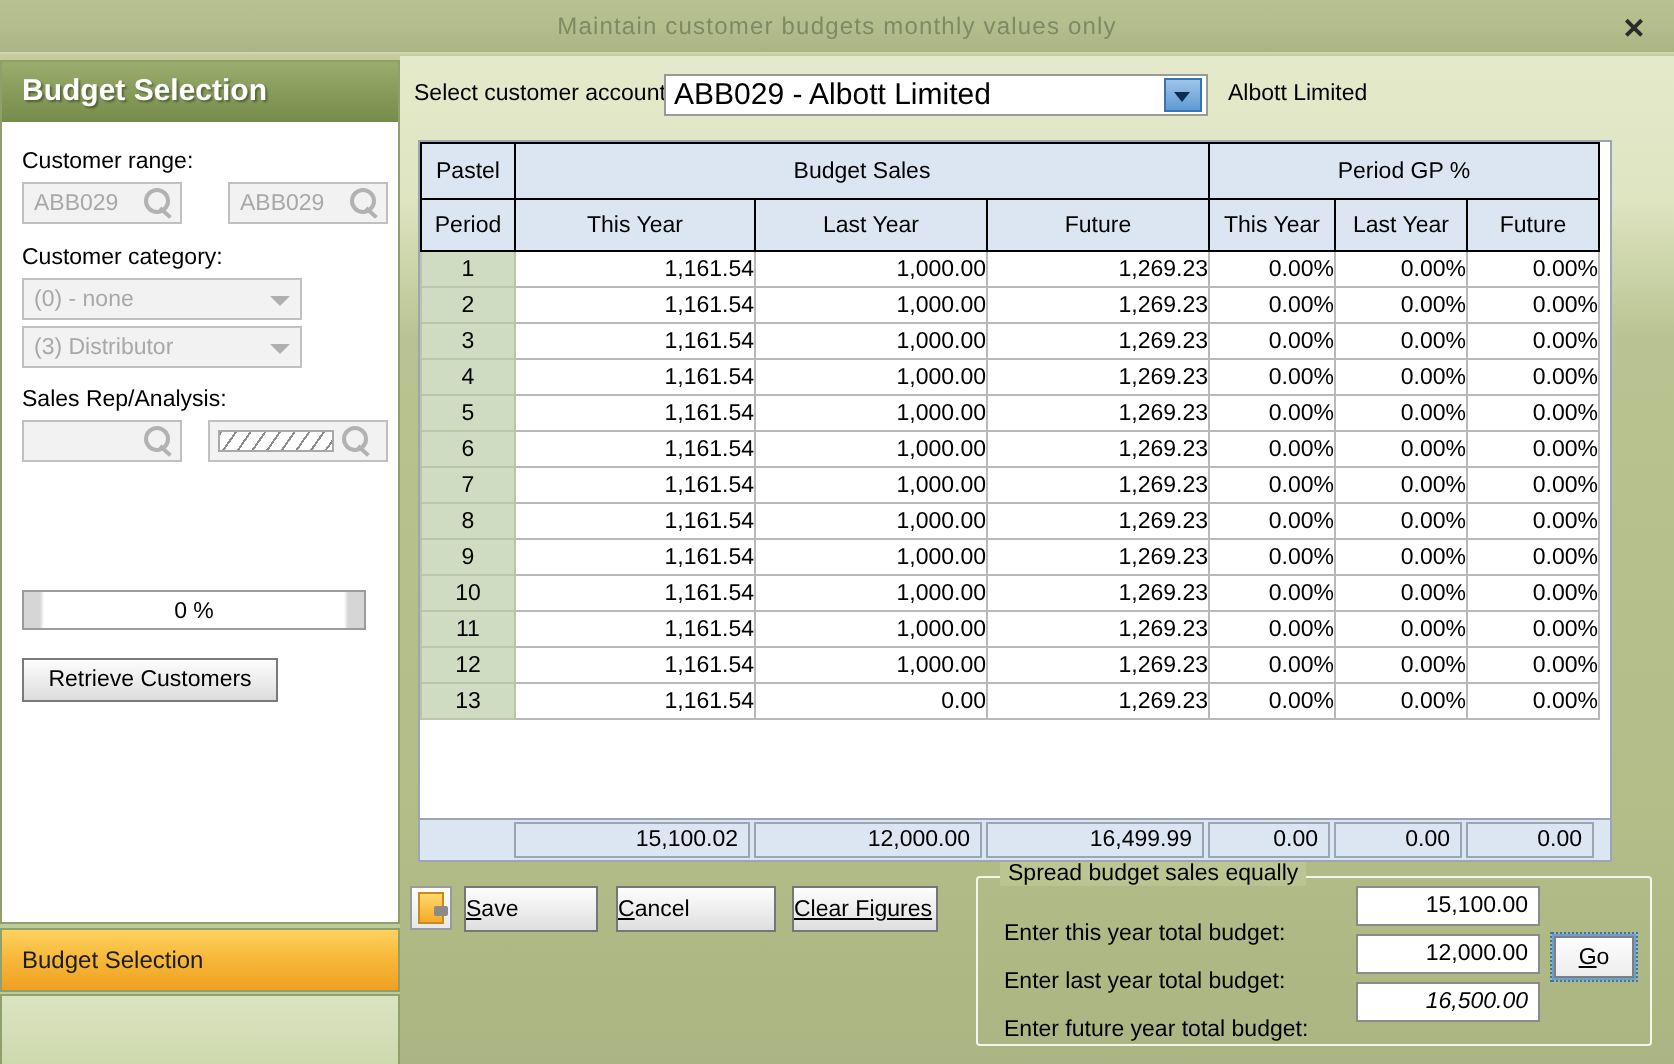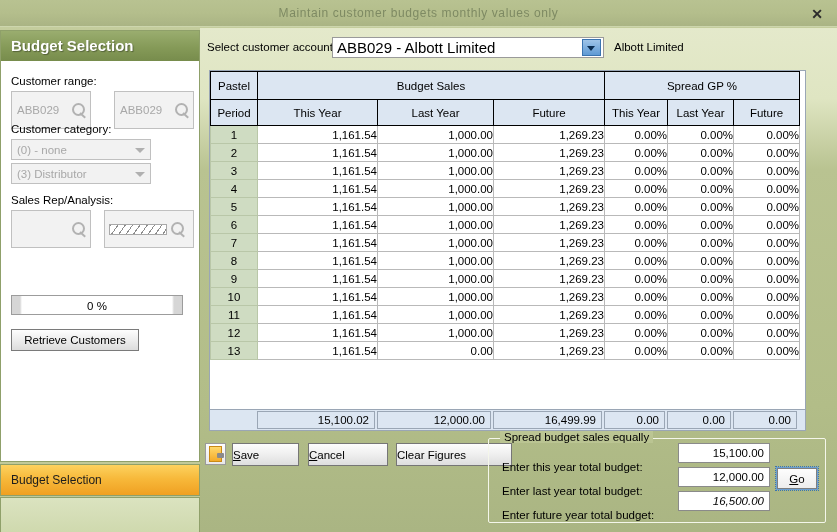--- a/index.html
+++ b/index.html
@@ -43,21 +43,21 @@
     position: absolute; left: 0; top: 0; width: 198px; height: 30px;
     background: linear-gradient(to bottom, #9aad6f 0%, #859a58 55%, #778c4c 100%);
     color: #ffffff; font-size: 15px; font-weight: bold;
     line-height: 30px; padding-left: 10px;
     text-shadow: 1px 1px 1px rgba(0,0,0,.35);
   }
   .side-label {
     position: absolute; font-size: 11.5px; color: #000;
   }
   .lookup {
-    position: absolute; height: 38px;
+    position: absolute; height: 21px;
     background: #f2f2f2;
     border: 1px solid #c0c0c0;
     display: flex; align-items: center;
   }
   .lookup .lk-text {
     flex: 1; padding-left: 5px; font-size: 11.5px; color: #a8a8a8;
     white-space: nowrap; overflow: hidden;
   }
   .lookup .lk-hatch {
     margin-left: 4px; width: 58px; height: 11px;
@@ -309,21 +309,21 @@
           <col style="width:116px">
           <col style="width:111px">
         <col style="width:63px">
           <col style="width:66px">
           <col style="width:66px">
       </colgroup>
       <thead>
         <tr>
           <th class="hdr-top">Pastel</th>
           <th class="hdr-top" colspan="3">Budget Sales</th>
-          <th class="hdr-top" colspan="3">Spread GP %</th>
+          <th class="hdr-top" colspan="3">Period GP %</th>
         </tr>
         <tr>
           <th class="hdr-sub">Period</th>
           <th class="hdr-sub">This Year</th>
           <th class="hdr-sub">Last Year</th>
           <th class="hdr-sub">Future</th>
           <th class="hdr-sub">This Year</th>
           <th class="hdr-sub">Last Year</th>
           <th class="hdr-sub">Future</th>
         </tr>
@@ -458,21 +458,21 @@
     <span class="tot-cell" style="width:61px">0.00</span>
     <span class="tot-cell" style="width:64px">0.00</span>
     <span class="tot-cell" style="width:64px">0.00</span>
   </div>
 
   <div id="icon-btn">
     <span class="glyph"></span>
   </div>
   <div class="act-btn" style="left:32px; width:67px;"><span class="ul">S</span><span>ave</span></div>
   <div class="act-btn" style="left:108px; width:80px;"><span class="ul">C</span><span>ancel</span></div>
-  <div class="act-btn" style="left:196px; width:116px;">Clear Figures</div>
+  <div class="act-btn" style="left:196px; width:73px;text-decoration:underline;">Clear Figures</div>
 
   <div id="spread-group"></div>
   <div id="spread-legend">Spread budget sales equally</div>
 
   <div class="sp-label" style="top:421px;">Enter this year total budget:</div>
   <div class="sp-input" style="top:415px;">15,100.00</div>
   <div id="go-btn"><span class="ul">G</span><span>o</span></div>
 
   <div class="sp-label" style="top:445px;">Enter last year total budget:</div>
   <div class="sp-input" style="top:439px;">12,000.00</div>

